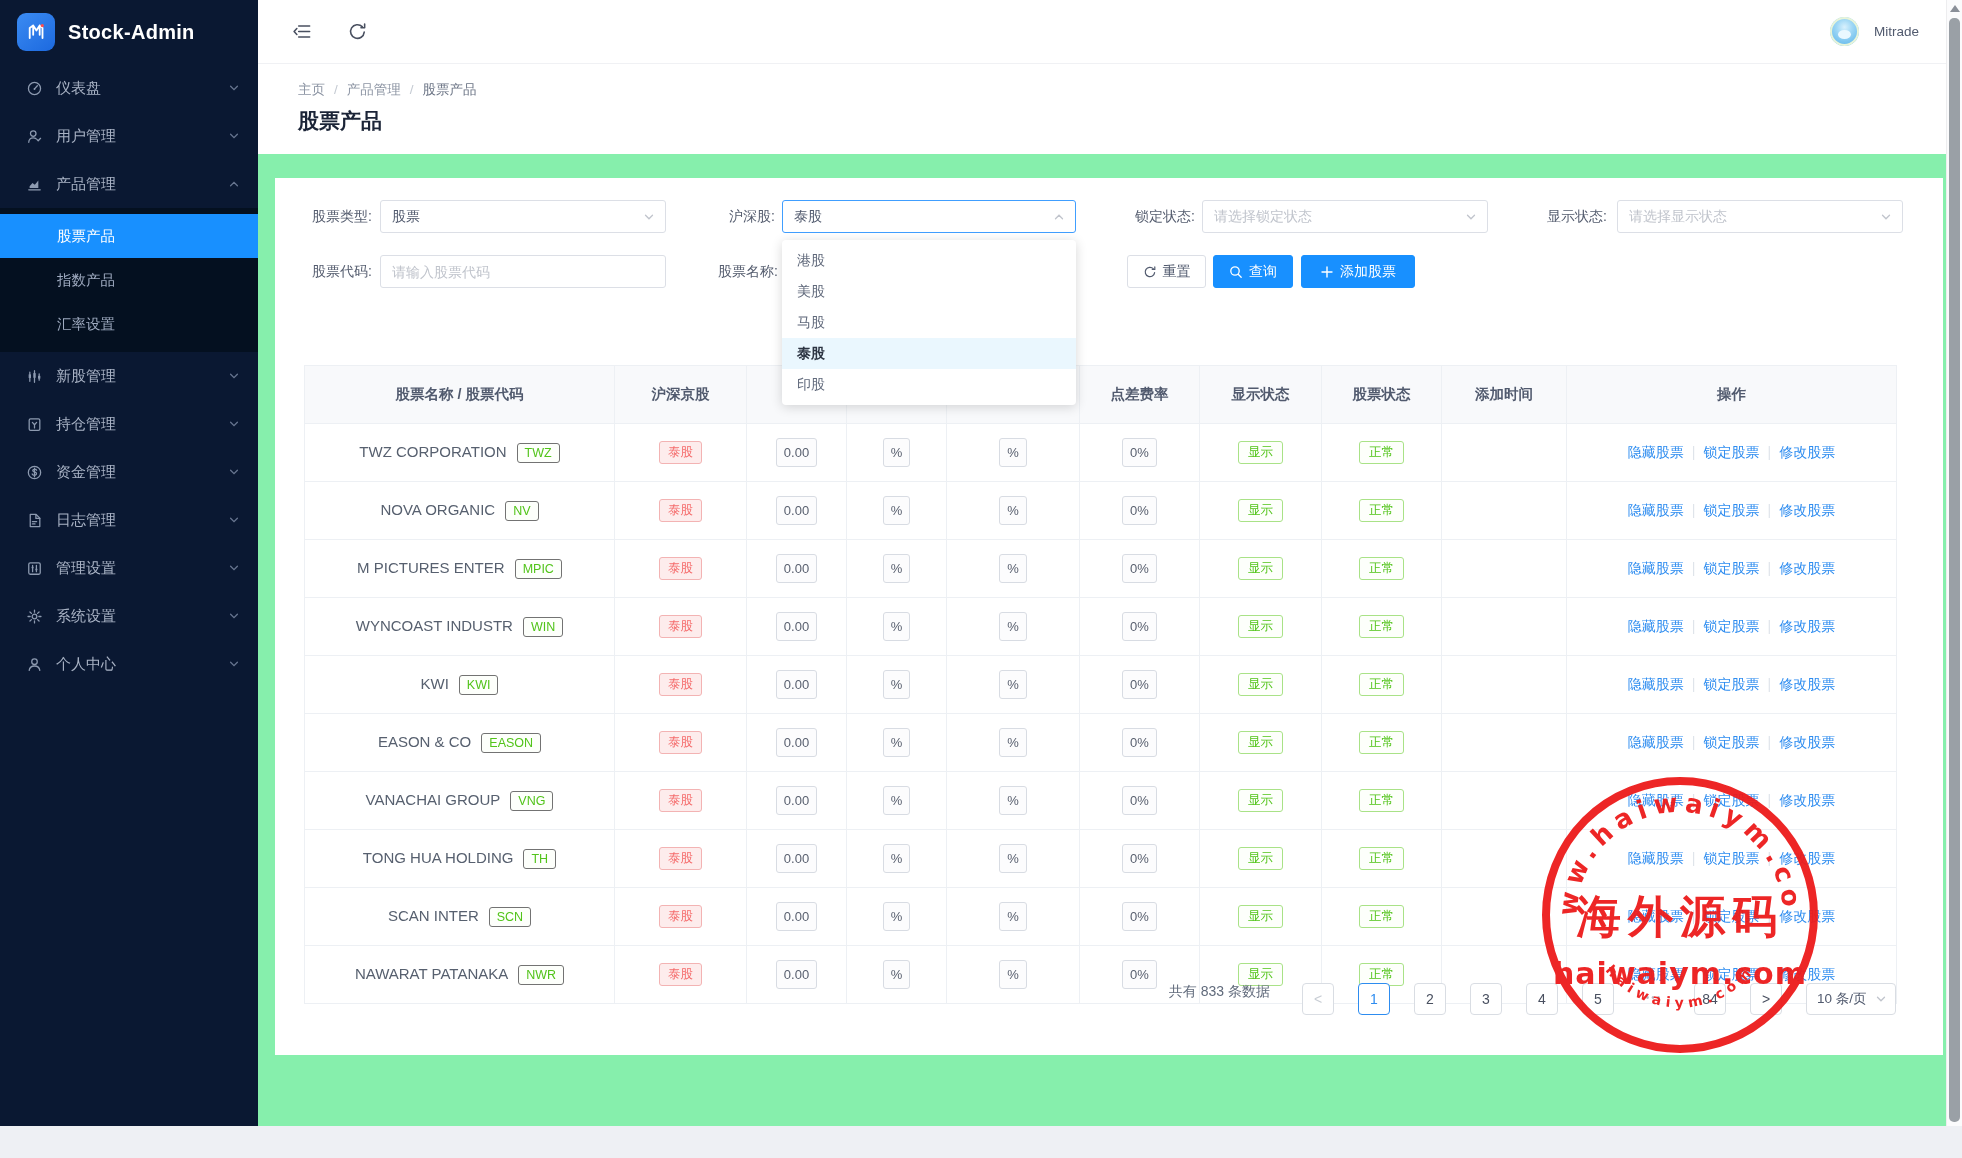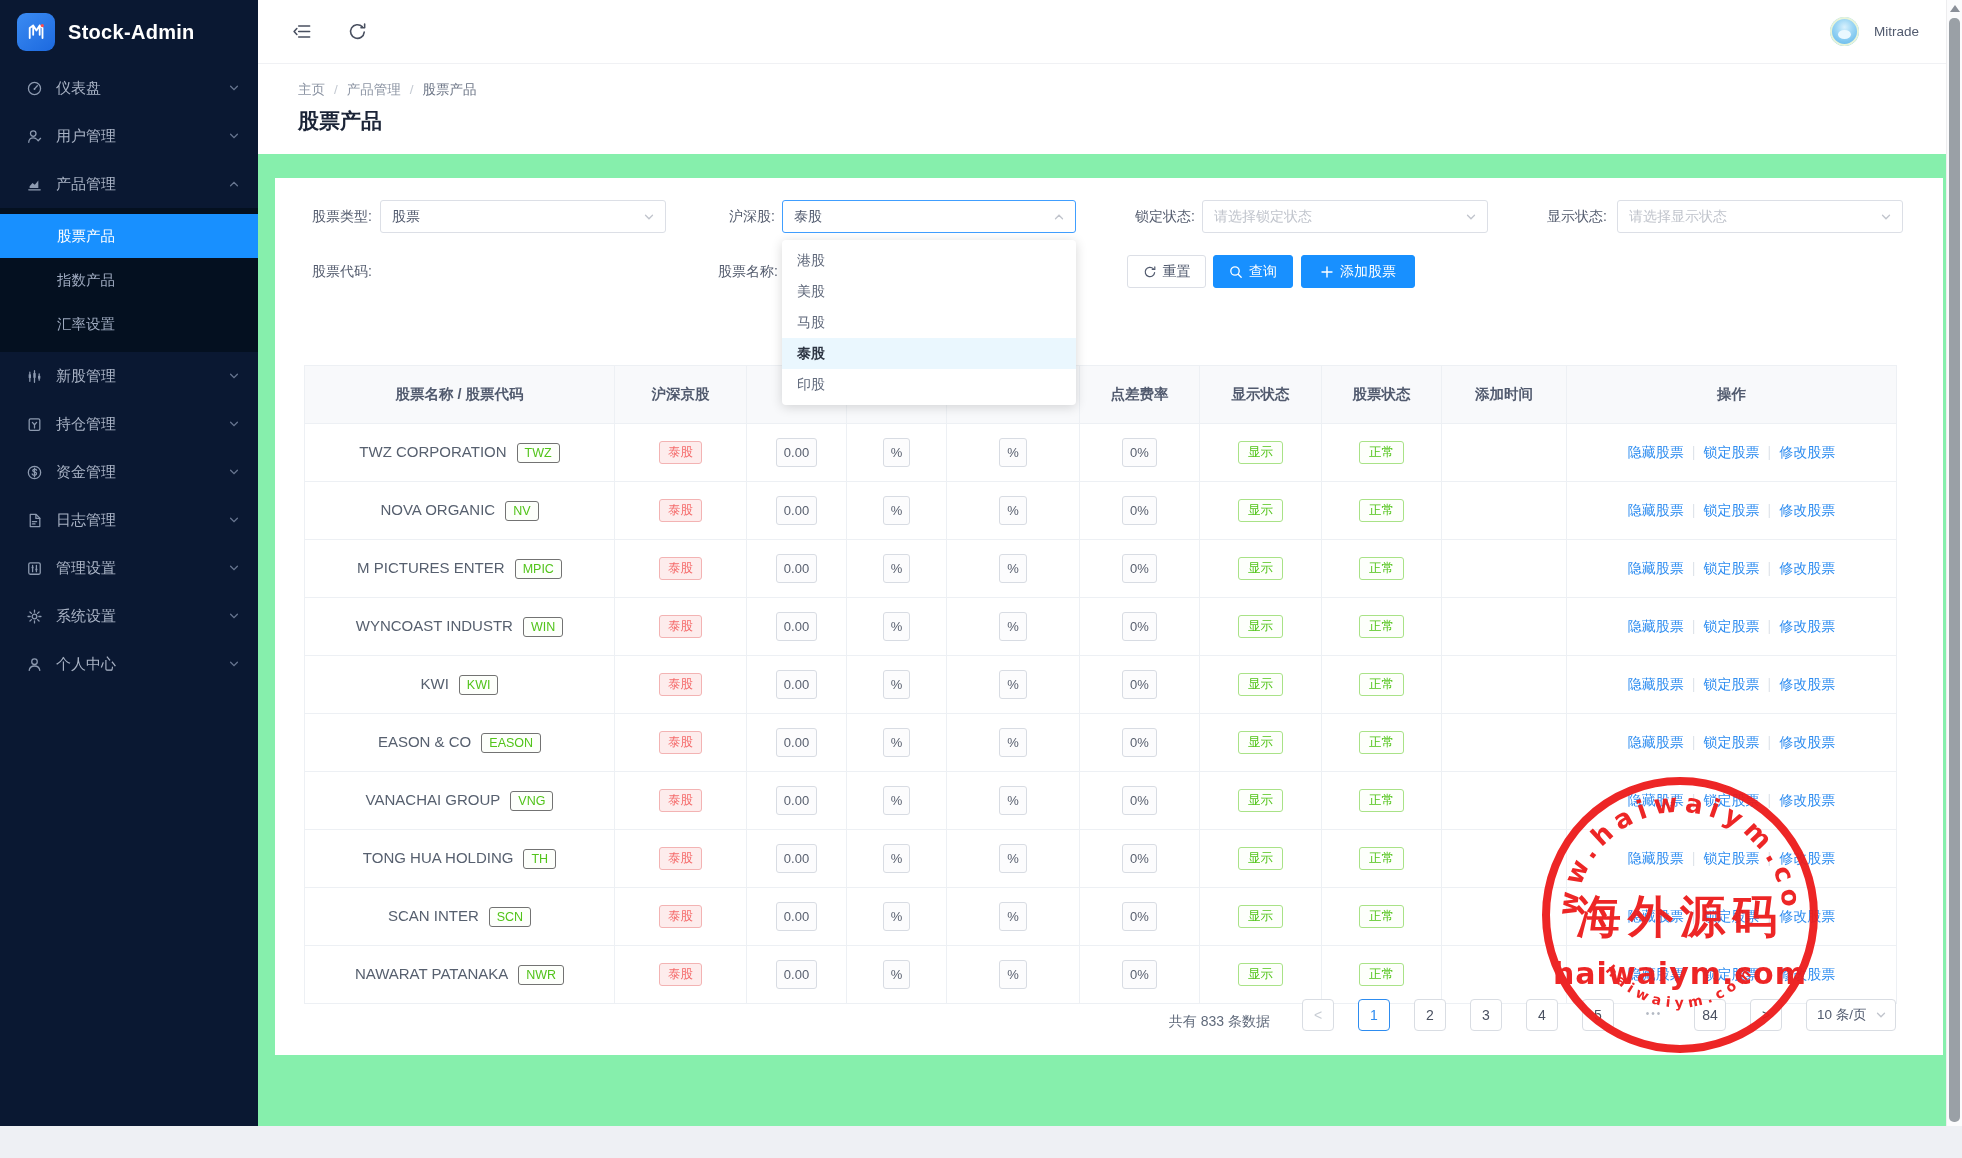--- a/index.html
+++ b/index.html
@@ -59,21 +59,21 @@
   table.grid td{height:55px;font-size:14px;color:#5a6170;background:#fff;}
   .stock-name{font-size:15px;color:#57606f;}
   .badge-code{display:inline-block;margin-left:10px;padding:2px 7px;border:1px solid #737373;border-radius:3px;color:#52c41a;font-size:12.5px;background:#fdfffb;}
   .badge-red{display:inline-block;padding:2px 8px;border:1px solid #f3b3b3;border-radius:3px;color:#f56c6c;font-size:12.5px;background:#fdecec;}
   .badge-green{display:inline-block;padding:2px 9px;border:1px solid #a9e287;border-radius:3px;color:#52c41a;font-size:12.5px;background:#fdfffb;}
   .cellbox{display:inline-block;border:1px solid #d8dce3;background:#fcfcfd;border-radius:3px;height:29px;line-height:27px;box-sizing:border-box;padding:0 7px;font-size:13px;color:#5a6170;min-width:16px;}
   .op-link{color:#2d8cf0;font-size:14px;cursor:pointer;white-space:nowrap;}
   .op-sep{color:#dfe4ea;margin:0 8px;}
 
   
-  .pagination{position:absolute;left:29px;top:805px;width:1592px;display:flex;justify-content:flex-end;align-items:flex-end;gap:24px;margin-top:16px;}
+  .pagination{position:absolute;left:29px;top:805px;width:1592px;display:flex;justify-content:flex-end;align-items:flex-start;gap:24px;}
   .pg-total{font-size:14px;color:#606a7b;margin-right:8px;}
   .pbtn{min-width:32px;height:32px;line-height:30px;text-align:center;border:1px solid #d9dde3;border-radius:4px;background:#fff;color:#495060;font-size:14px;box-sizing:border-box;cursor:pointer;padding:0 4px;}
   .pbtn.prev{color:#c8cdd4;}
   .pbtn.active{border-color:#2d8cf0;color:#2d8cf0;}
   .pbtn.ellipsis{border:none;background:transparent;color:#b3b9c3;font-size:10px;letter-spacing:2px;}
   .pg-size{width:90px;height:32px;border:1px solid #d9dde3;border-radius:4px;background:#fff;display:flex;align-items:center;justify-content:space-between;padding:0 8px 0 10px;font-size:13.5px;color:#515a6e;box-sizing:border-box;cursor:pointer;}
 
   
   .dd-panel{position:absolute;left:782px;top:240px;width:294px;background:#fff;border-radius:4px;box-shadow:0 2px 12px rgba(0,0,0,.16);padding:5px 0;z-index:50;}
   .dd-opt{height:31px;line-height:31px;padding-left:15px;font-size:14px;color:#60697b;cursor:pointer;}
@@ -318,20 +318,21 @@
     <div class="sel" style="left:1342px;top:22px;width:286px">
       <span class="val ph">请选择显示状态</span>
       <span class="arrow">
           <svg viewBox="0 0 12 12">
             <path d="M2.5 4.3L6 7.8l3.5-3.5" fill="none" stroke="#c0c4cc" stroke-width="1.3" stroke-linecap="round"></path>
           </svg>
         </span>
     </div>
 
     <div class="f-label" style="left:25px;top:77px;width:72px">股票代码:</div>
+    <input class="inp" style="left: 105px; top: 77px; width: 286px;" placeholder="请输入股票代码">
     <div class="f-label" style="left:428px;top:77px;width:75px">股票名称:</div>
     <input class="inp" style="left: 507px; top: 77px; width: 294px;">
     <button class="btn" style="left:852px;top:77px;width:79px">
       <svg viewBox="0 0 14 14" fill="none" stroke="#515a6e" stroke-width="1.2" stroke-linecap="round">
           <path d="M11.6 7.6a4.7 4.7 0 1 1-1.3-3.9"></path>
           <path d="M11.8 1.9v2.6H9.2"></path>
         </svg>
       <span>重置</span>
     </button>
     <button class="btn primary" style="left:938px;top:77px;width:80px">

